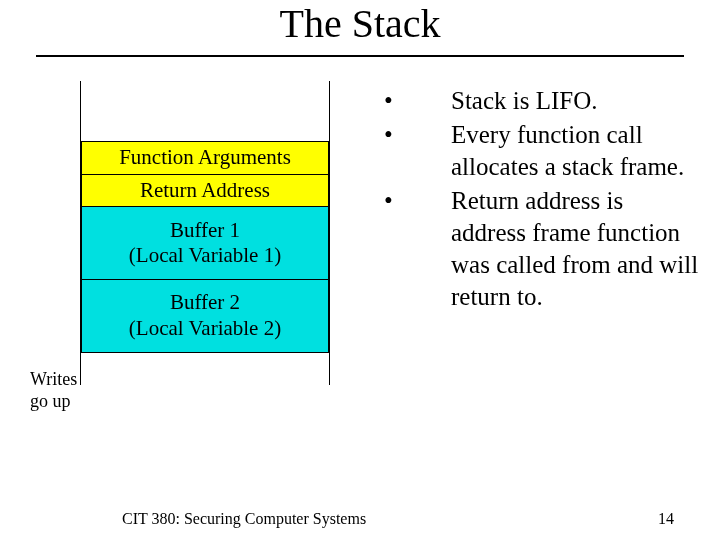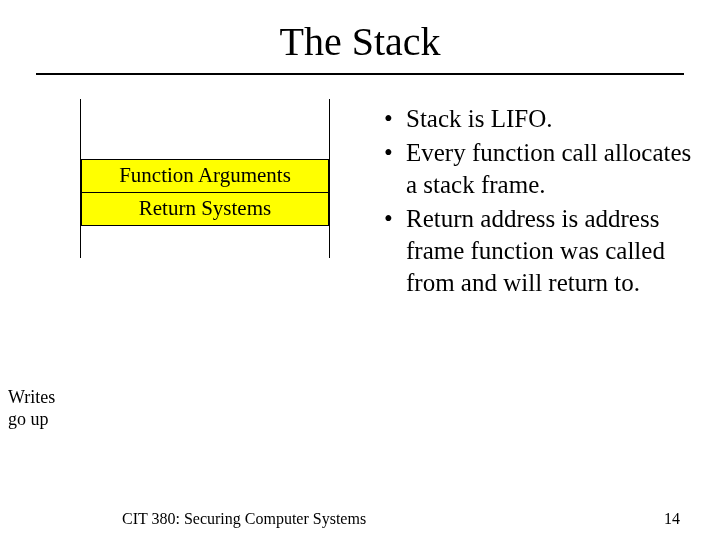--- a/index.html
+++ b/index.html
@@ -8,21 +8,20 @@
     height: 540px;
     background: #fff;
     font-family: "Times New Roman", Times, serif;
     color: #000;
     position: relative;
     overflow: hidden;
   }
   .title {
     font-size: 40px;
     text-align: center;
-    padding-top: 18px;
     padding-bottom: 8px;
   }
   .title-rule {
     border: none;
     border-top: 2.5px solid #000;
     margin: 0 36px;
   }
   .content {
     display: flex;
     margin-top: 24px;
@@ -32,21 +31,21 @@
     width: 350px;
     position: relative;
     display: flex;
     align-items: flex-start;
   }
   .writes-label {
     width: 60px;
     font-size: 18px;
     line-height: 1.2;
     position: absolute;
-    left: 0;
+    left: 22px;
     top: 288px;
   }
   .stack-wrap {
     margin-left: 72px;
     width: 250px;
     border-left: 1.5px solid #000;
     border-right: 1.5px solid #000;
   }
   .stack-space {
     height: 60px;
@@ -85,35 +84,36 @@
     margin-bottom: 2px;
   }
   .bullet-dot {
     width: 24px;
     flex-shrink: 0;
     text-align: left;
     padding-left: 2px;
   }
   .bullet-text {
     flex: 1;
+    margin-left: 45px;
   }
   .footer {
     position: absolute;
     bottom: 30px;
     left: 0;
     width: 100%;
     font-size: 16px;
   }
   .footer-left {
     position: absolute;
     left: 122px;
   }
   .footer-right {
     position: absolute;
-    right: 40px;
+    right: 46px;
     margin-left: 28px;
   }
 </style>
 </head>
 <body>
 
 <div class="title">The Stack</div>
 <hr class="title-rule">
 
 <div class="content">
@@ -122,21 +122,29 @@
     <div class="writes-label">
       <div>Writes</div>
       <div>go up</div>
     </div>
     <div class="stack-wrap">
       <div class="stack-space"></div>
       <div class="stack-cell cell-yellow h34 first">
         <span>Function Arguments</span>
       </div>
       <div class="stack-cell cell-yellow h34">
-        <span>Return Systems</span>
+        <span>Return Address</span>
+      </div>
+      <div class="stack-cell cell-cyan h70">
+        <span>Buffer 1</span>
+        <span>(Local Variable 1)</span>
+      </div>
+      <div class="stack-cell cell-cyan h70">
+        <span>Buffer 2</span>
+        <span>(Local Variable 2)</span>
       </div>
       <div class="stack-bottom-space"></div>
     </div>
   </div>
 
   <div class="right-col">
     <ul class="bullets">
       <li>
         <span class="bullet-dot">•</span>
         <span class="bullet-text">Stack is LIFO.</span>

